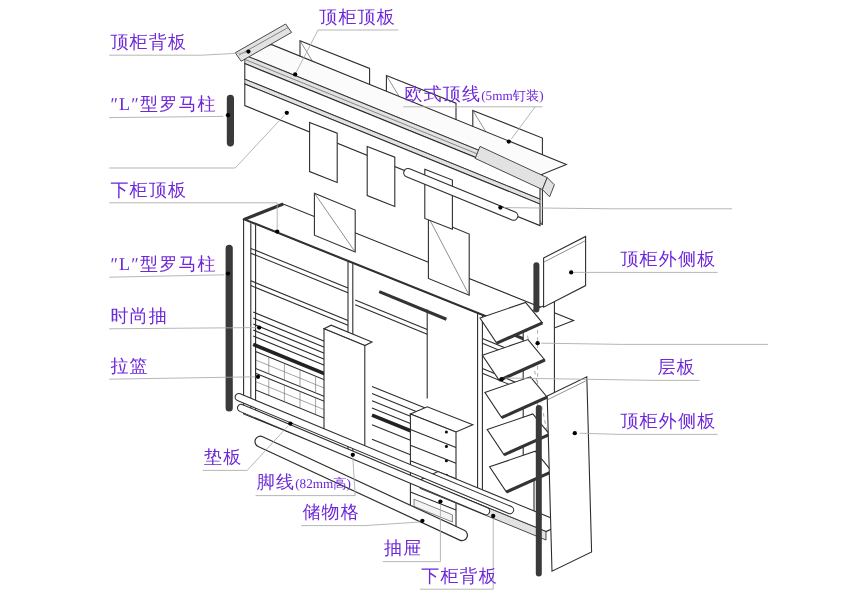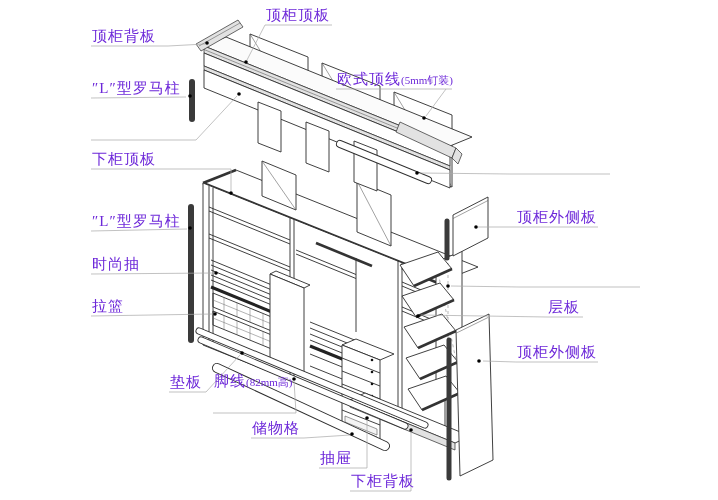--- a/index.html
+++ b/index.html
@@ -211,21 +211,21 @@
   </g>
 </svg>
 
   <div class="lbl" style="left:92px;top:28px"><span>顶柜背板</span></div>
   <div class="lbl" style="left:92px;top:80px"><span>″L″型罗马柱</span></div>
   <div class="lbl" style="left:92px;top:151px"><span>下柜顶板</span></div>
   <div class="lbl" style="left:92px;top:213px"><span>″L″型罗马柱</span></div>
   <div class="lbl" style="left:92px;top:256px"><span>时尚抽</span></div>
   <div class="lbl" style="left:92px;top:298px"><span>拉篮</span></div>
   <div class="lbl" style="left:170px;top:374px"><span>垫板</span></div>
-  <div class="lbl" style="left:214px;top:373px"><span>脚线</span><span class="note">(82mm高)</span></div>
+  <div class="lbl" style="left:214px;top:395px"><span>脚线</span><span class="note">(82mm高)</span></div>
   <div class="lbl" style="left:252px;top:420px"><span>储物格</span></div>
   <div class="lbl" style="left:320px;top:450px"><span>抽屉</span></div>
   <div class="lbl" style="left:351px;top:473px"><span>下柜背板</span></div>
   <div class="lbl" style="left:266px;top:7px"><span>顶柜顶板</span></div>
   <div class="lbl" style="left:337px;top:71px"><span>欧式顶线</span><span class="note">(5mm钉装)</span></div>
   <div class="lbl" style="left:517px;top:209px"><span>顶柜外侧板</span></div>
   <div class="lbl" style="left:548px;top:299px"><span>层板</span></div>
   <div class="lbl" style="left:517px;top:344px"><span>顶柜外侧板</span></div>
 </div>
 

